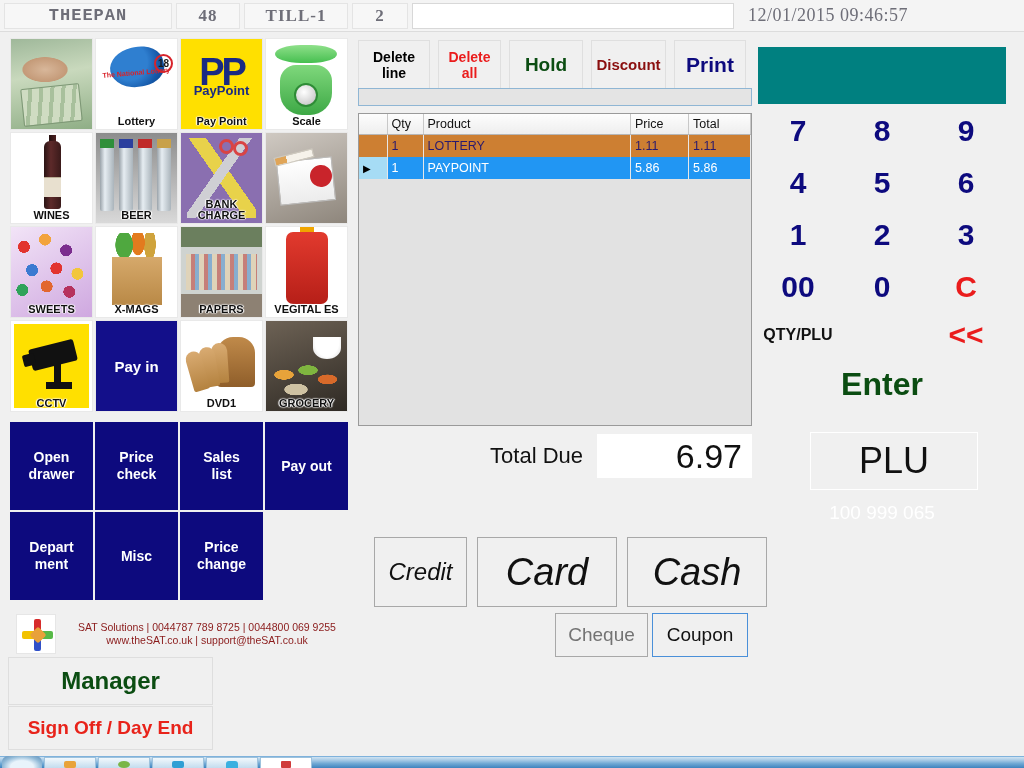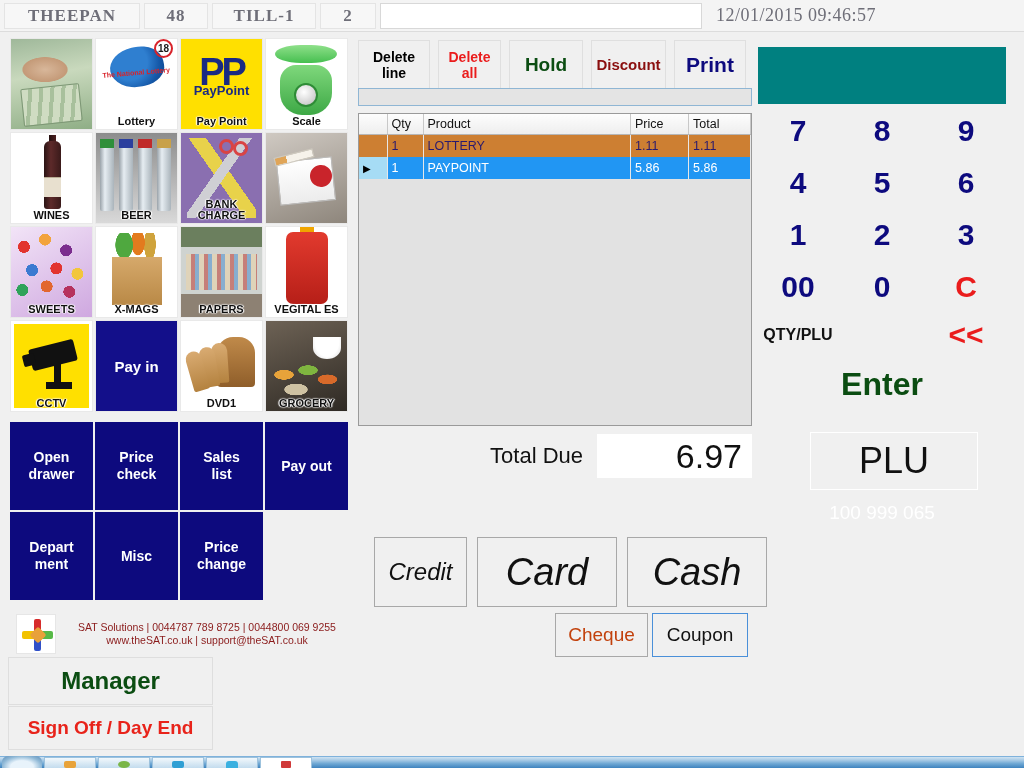--- a/index.html
+++ b/index.html
@@ -19,21 +19,21 @@
   }
   .hdr-cell {
     height: 26px; margin-left: 4px;
     display: flex; align-items: center; justify-content: center;
     font-family: "Liberation Serif", serif;
     font-size: 17px; font-weight: bold; letter-spacing: 1px;
     color: #6e6e78;
     background: #f7f7f7;
     border: 1px solid #e4e4e4;
   }
-  #hdr-operator { width: 136px; }
+  #hdr-operator { width: 168px; font-family: Liberation Mono, monospace; }
   #hdr-number   { width: 64px; }
   #hdr-till     { width: 104px; }
   #hdr-trans    { width: 56px; }
   #hdr-entry {
     width: 322px; height: 26px; margin-left: 4px;
     background: #ffffff; border: 1px solid #d8d8d8;
   }
   #hdr-datetime {
     margin-left: 14px;
     font-family: "Liberation Serif", serif;
@@ -83,21 +83,21 @@
     background: radial-gradient(circle at 38% 34%, #2f7fd0 0 42%, #1558a8 70%, #0d3f84 100%);
     border-radius: 50% 50% 45% 55%;
     transform: rotate(-12deg);
   }
   .art-lottery .arcs {
     position: absolute; left: 6px; top: 30px; width: 70px; height: 26px;
     color: #d8232a; font-size: 7px; font-weight: bold; text-align: center;
     transform: rotate(-5deg);
   }
   .art-lottery .age {
-    position: absolute; right: 4px; top: 0; width: 19px; height: 19px;
+    position: absolute; right: 4px; top: 15px; width: 19px; height: 19px;
     border: 2px solid #d8232a; border-radius: 50%;
     color: #1a1a1a; font-size: 10px; font-weight: bold;
     display: flex; align-items: center; justify-content: center;
   }
   .art-paypoint { background: #ffe000; }
   .art-paypoint .pp {
     position: absolute; left: 0; right: 0; top: 16px;
     text-align: center; color: #1a2a82;
     font-size: 38px; font-weight: bold; line-height: 34px; letter-spacing: -3px;
   }
@@ -396,21 +396,21 @@
     font-style: italic;
   }
   #pay-credit { width: 93px; height: 70px; font-size: 24px; }
   #pay-card   { width: 140px; height: 70px; font-size: 38px; }
   #pay-cash   { width: 140px; height: 70px; font-size: 38px; }
 
   #paybar2 {
     position: absolute; left: 555px; top: 613px;
     display: flex; gap: 4px;
   }
-  #pay-cheque { width: 93px; height: 44px; font-size: 19px; background: #f0f0f0; border: 1px solid #a8a8a8; display: flex; align-items: center; justify-content: center; cursor: pointer; color: #c2410c; }
+  #pay-cheque { width: 93px; height: 44px; font-size: 19px; background: #f0f0f0; border: 1px solid #a8a8a8; display: flex; align-items: center; justify-content: center; cursor: pointer; color: #737373; }
   #pay-coupon { width: 96px; height: 44px; font-size: 19px; background: #f0f0f0; border: 1px solid #4a90d9; display: flex; align-items: center; justify-content: center; cursor: pointer; color: #111; }
 
   
   #display {
     position: absolute; left: 758px; top: 47px; width: 248px; height: 57px;
     background: #008080;
   }
   #keypad {
     position: absolute; left: 757px; top: 106px; width: 250px; height: 310px;
     display: grid;

